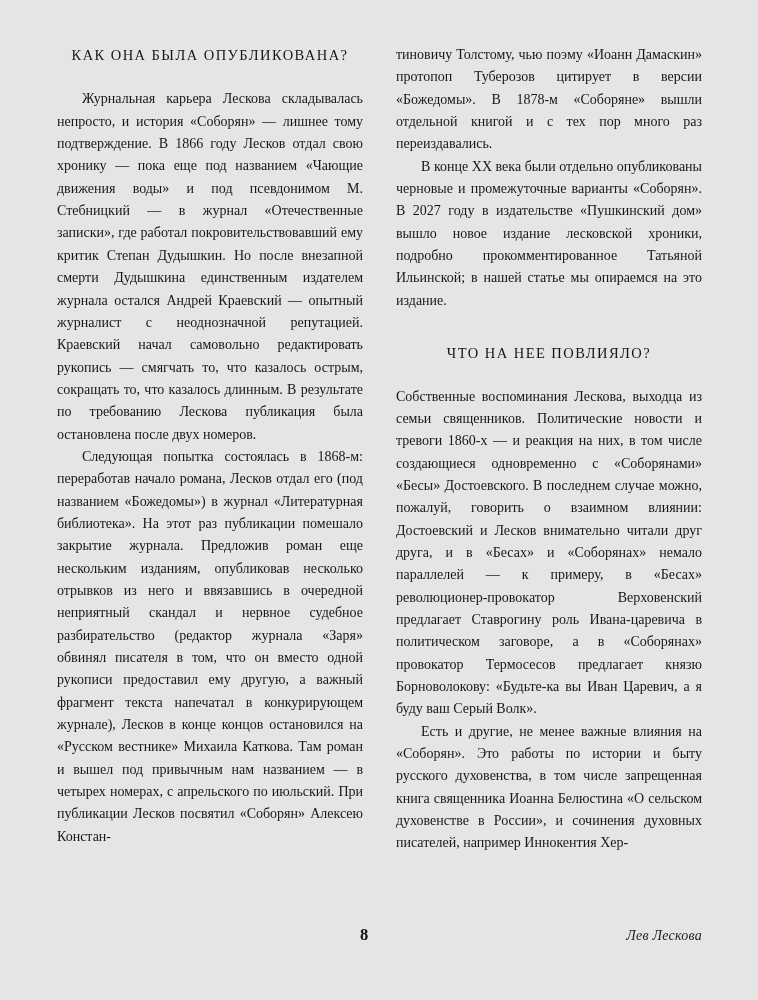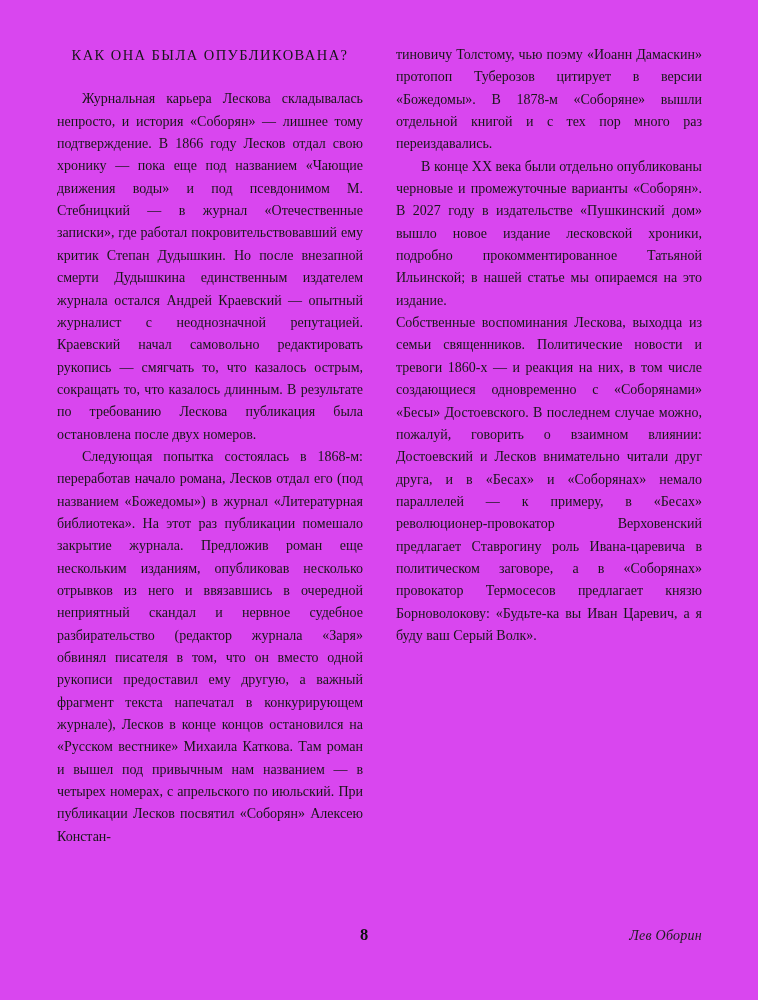--- a/index.html
+++ b/index.html
@@ -11,21 +11,21 @@
     height: 1000px;
     background: #ffffff;
     font-family: "Liberation Serif", "DejaVu Serif", serif;
     color: #1a1a1a;
     overflow: hidden;
   }
   .page {
     position: relative;
     width: 758px;
     height: 1000px;
-    background: #d946ef;
+    background: #e5e5e5;
     box-sizing: border-box;
   }
   .columns {
     position: absolute;
     left: 57px;
     top: 44px;
     width: 645px;
     height: 860px;
     display: flex;
     flex-direction: row;
@@ -102,23 +102,27 @@
       <div class="heading-block">
         <h2 class="section-heading">КАК ОНА БЫЛА ОПУБЛИКОВАНА?</h2>
       </div>
       <p class="body-par">Журнальная карьера Лескова складывалась непросто, и история «Соборян» — лишнее тому подтверждение. В 1866 году Лесков отдал свою хронику — пока еще под названием «Чающие движения воды» и под псевдонимом М. Стебницкий — в журнал «Отечественные записки», где работал покровительствовавший ему критик Степан Дудышкин. Но после внезапной смерти Дудышкина единственным издателем журнала остался Андрей Краевский — опытный журналист с неоднозначной репутацией. Краевский начал самовольно редактировать рукопись — смягчать то, что казалось острым, сокращать то, что казалось длинным. В результате по требованию Лескова публикация была остановлена после двух номеров.</p>
       <p class="body-par">Следующая попытка состоялась в 1868-м: переработав начало романа, Лесков отдал его (под названием «Божедомы») в журнал «Литературная библиотека». На этот раз публикации помешало закрытие журнала. Предложив роман еще нескольким изданиям, опубликовав несколько отрывков из него и ввязавшись в очередной неприятный скандал и нервное судебное разбирательство (редактор журнала «Заря» обвинял писателя в том, что он вместо одной рукописи предоставил ему другую, а важный фрагмент текста напечатал в конкурирующем журнале), Лесков в конце концов остановился на «Русском вестнике» Михаила Каткова. Там роман и вышел под привычным нам названием — в четырех номерах, с апрельского по июльский. При публикации Лесков посвятил «Соборян» Алексею Констан-</p>
     </div>
 
     <div class="col">
       <p class="body-par no-indent">тиновичу Толстому, чью поэму «Иоанн Дамаскин» протопоп Туберозов цитирует в версии «Божедомы». В 1878-м «Соборяне» вышли отдельной книгой и с тех пор много раз переиздавались.</p>
       <p class="body-par">В конце XX века были отдельно опубликованы черновые и промежуточные варианты «Соборян». В 2027 году в издательстве «Пушкинский дом» вышло новое издание лесковской хроники, подробно прокомментированное Татьяной Ильинской; в нашей статье мы опираемся на это издание.</p>
+      <div class="heading-block second">
+        <h2 class="section-heading">ЧТО НА НЕЕ ПОВЛИЯЛО?</h2>
+      </div>
       <p class="body-par no-indent">Собственные воспоминания Лескова, выходца из семьи священников. Политические новости и тревоги 1860-х — и реакция на них, в том числе создающиеся одновременно с «Соборянами» «Бесы» Достоевского. В последнем случае можно, пожалуй, говорить о взаимном влиянии: Достоевский и Лесков внимательно читали друг друга, и в «Бесах» и «Соборянах» немало параллелей — к примеру, в «Бесах» революционер-провокатор Верховенский предлагает Ставрогину роль Ивана-царевича в политическом заговоре, а в «Соборянах» провокатор Термосесов предлагает князю Борноволокову: «Будьте-ка вы Иван Царевич, а я буду ваш Серый Волк».</p>
+      <p class="body-par">Есть и другие, не менее важные влияния на «Соборян». Это работы по истории и быту русского духовенства, в том числе запрещенная книга священника Иоанна Белюстина «О сельском духовенстве в России», и сочинения духовных писателей, например Иннокентия Хер-</p>
     </div>
 
   </div>
 
   <div class="footer">
     <span class="folio">8</span>
-    <span class="running-author">Лев Оборин</span>
+    <span class="running-author">Лев Лескова</span>
   </div>
 
 </div>
 
 </body></html>

